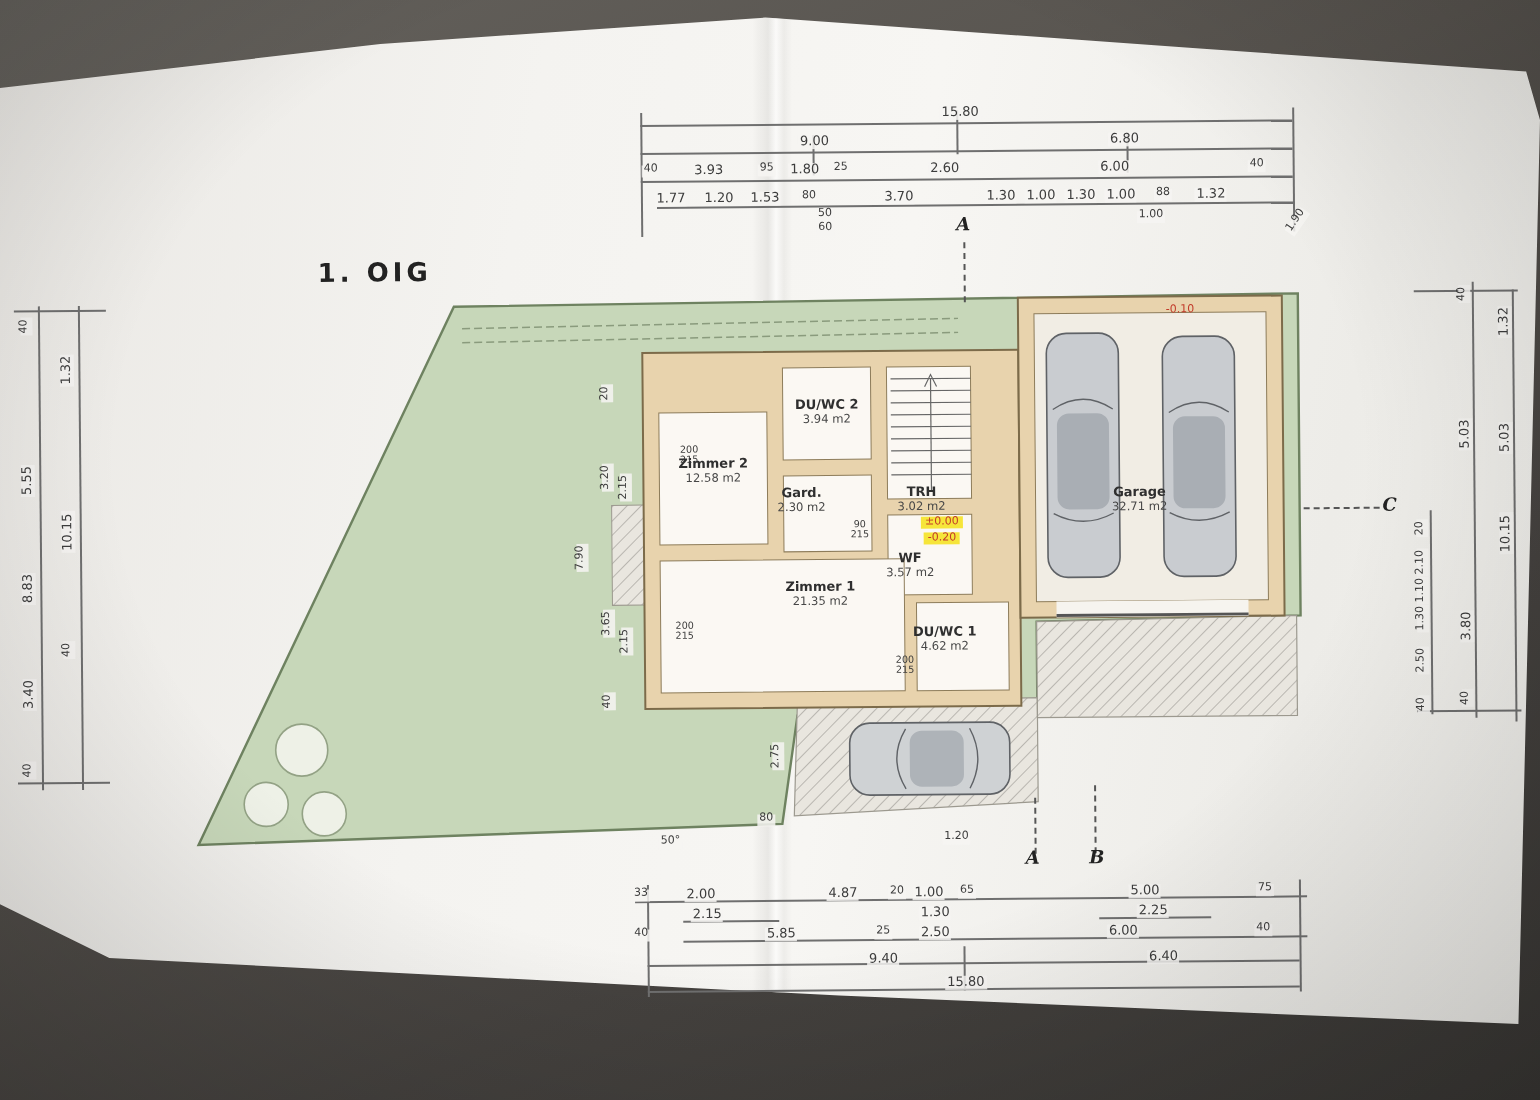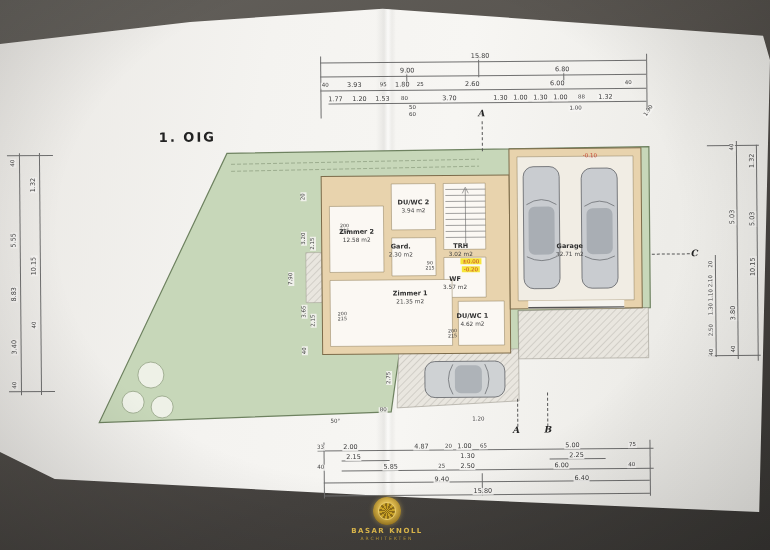--- a/index.html
+++ b/index.html
@@ -290,19 +290,14 @@
         <div class="sec" style="left: 515px; top: 431px;">A</div>
         <div class="sec" style="left: 547px; top: 431px;">B</div>
         <div class="sec" style="left: 695px; top: 256px;">C</div>
       </div>
 
     <div id="plan-title">1. OIG</div>
   </div>
 
   <div id="vignette"></div>
 
-  <div class="logo">
-    <div class="logo-medallion"></div>
-    <div class="logo-name">BASAR KNOLL</div>
-    <div class="logo-sub">ARCHITEKTEN</div>
-  </div>
 
 </div>
 
 </body></html>

